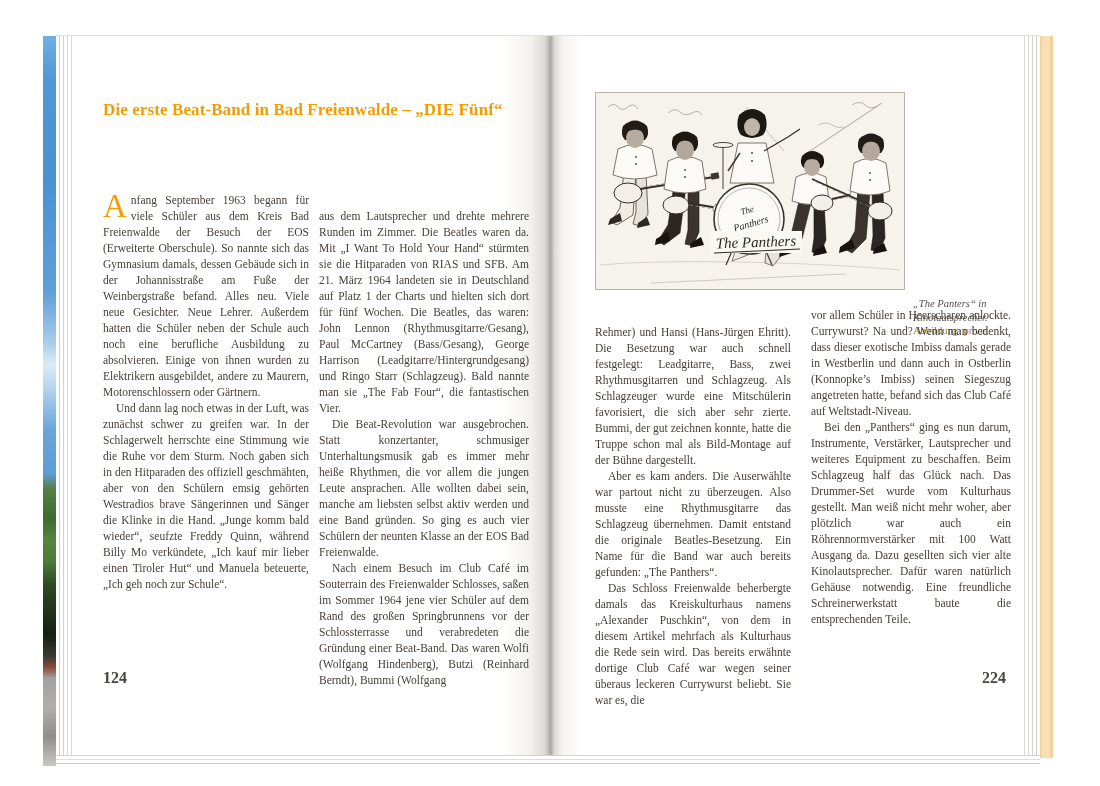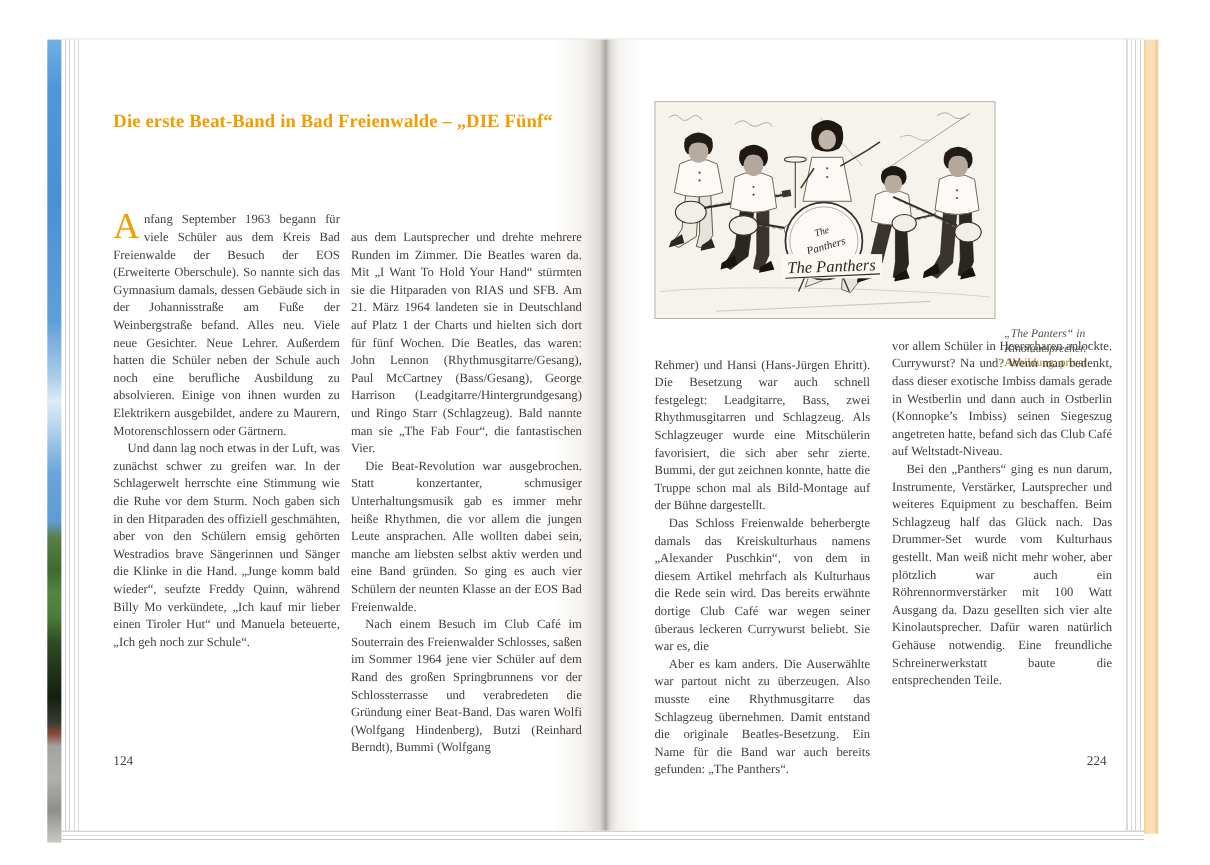--- a/index.html
+++ b/index.html
@@ -39,21 +39,21 @@
     font-size:17px;font-weight:bold;color:#f49c00;letter-spacing:.1px;}
   .authors{position:absolute;left:30px;top:84px;width:420px;
     font-size:12.5px;font-weight:bold;color:#4c453f;}
 
   .col{position:absolute;text-align:justify;font-size:11.5px;line-height:16px;
     color:#45403b;hyphens:auto;-webkit-hyphens:auto;}
   .col p{margin:0;}
   .col p.ind{text-indent:13px;}
   .dropcap{float:left;font-size:33px;line-height:27px;color:#f49c00;
     padding:1px 4px 0 0;}
-  .pagenum{position:absolute;top:648px;font-size:12px;color:#4a443e;}
+  .pagenum{position:absolute;top:633px;font-size:16px;color:#4a443e;font-weight:bold;}
 
   .figure-wrap{position:absolute;left:45px;top:56px;width:310px;height:198px;
     border:1px solid #b8b3aa;background:#f6f3ed;box-sizing:border-box;}
   .fig-caption{position:absolute;left:363px;top:217px;width:100px;
     font-size:10.5px;line-height:13.5px;color:#55504b;margin-top:44px;}
   .fig-caption .cap-it{font-style:italic;display:block;}
   .fig-caption .cap-credit{display:block;color:#a5812e;}
 </style>
 </head>
 <body>
@@ -199,22 +199,22 @@
       </div>
 
       <div class="fig-caption">
         <span class="cap-it">„The Panters“ in</span>
         <span class="cap-it">Kinolautsprecher.</span>
         <span class="cap-credit">Abbildung: privat</span>
       </div>
 
       <div class="col" style="left:45px;top:288px;width:196px;">
         <p>Rehmer) und Hansi (Hans-Jürgen Ehritt). Die Besetzung war auch schnell festgelegt: Leadgitarre, Bass, zwei Rhythmusgitarren und Schlagzeug. Als Schlagzeuger wurde eine Mitschülerin favorisiert, die sich aber sehr zierte. Bummi, der gut zeichnen konnte, hatte die Truppe schon mal als Bild-Montage auf der Bühne dargestellt.</p>
+        <p class="ind">Aber es kam anders. Die Auserwählte war partout nicht zu überzeugen. Also musste eine Rhythmusgitarre das Schlagzeug übernehmen. Damit entstand die originale Beatles-Besetzung. Ein Name für die Band war auch bereits gefunden: „The Panthers“.</p>
         <p class="ind">Das Schloss Freienwalde beherbergte damals das Kreiskulturhaus namens „Alexander Puschkin“, von dem in diesem Artikel mehrfach als Kulturhaus die Rede sein wird. Das bereits erwähnte dortige Club Café war wegen seiner überaus leckeren Currywurst beliebt. Sie war es, die</p>
-        <p class="ind">Aber es kam anders. Die Auserwählte war partout nicht zu überzeugen. Also musste eine Rhythmusgitarre das Schlagzeug übernehmen. Damit entstand die originale Beatles-Besetzung. Ein Name für die Band war auch bereits gefunden: „The Panthers“.</p>
       </div>
 
       <div class="col" style="left:261px;top:271px;width:200px;">
         <p>vor allem Schüler in Heerscharen anlockte. Currywurst? Na und? Wenn man bedenkt, dass dieser exotische Imbiss damals gerade in Westberlin und dann auch in Ostberlin (Konnopke’s Imbiss) seinen Siegeszug angetreten hatte, befand sich das Club Café auf Weltstadt-Niveau.</p>
         <p class="ind">Bei den „Panthers“ ging es nun darum, Instrumente, Verstärker, Lautsprecher und weiteres Equipment zu beschaffen. Beim Schlagzeug half das Glück nach. Das Drummer-Set wurde vom Kulturhaus gestellt. Man weiß nicht mehr woher, aber plötzlich war auch ein Röhrennormverstärker mit 100 Watt Ausgang da. Dazu gesellten sich vier alte Kinolautsprecher. Dafür waren natürlich Gehäuse notwendig. Eine freundliche Schreinerwerkstatt baute die entsprechenden Teile.</p>
       </div>
 
       <div class="pagenum" style="left:356px;width:100px;text-align:right;">224</div>
     </div>
   </div>

